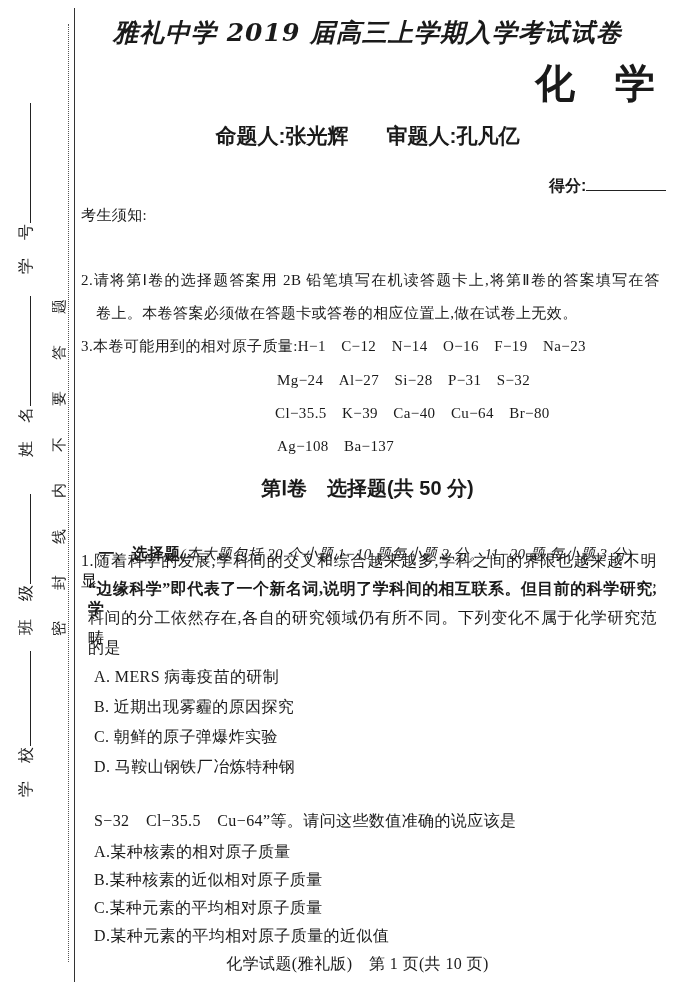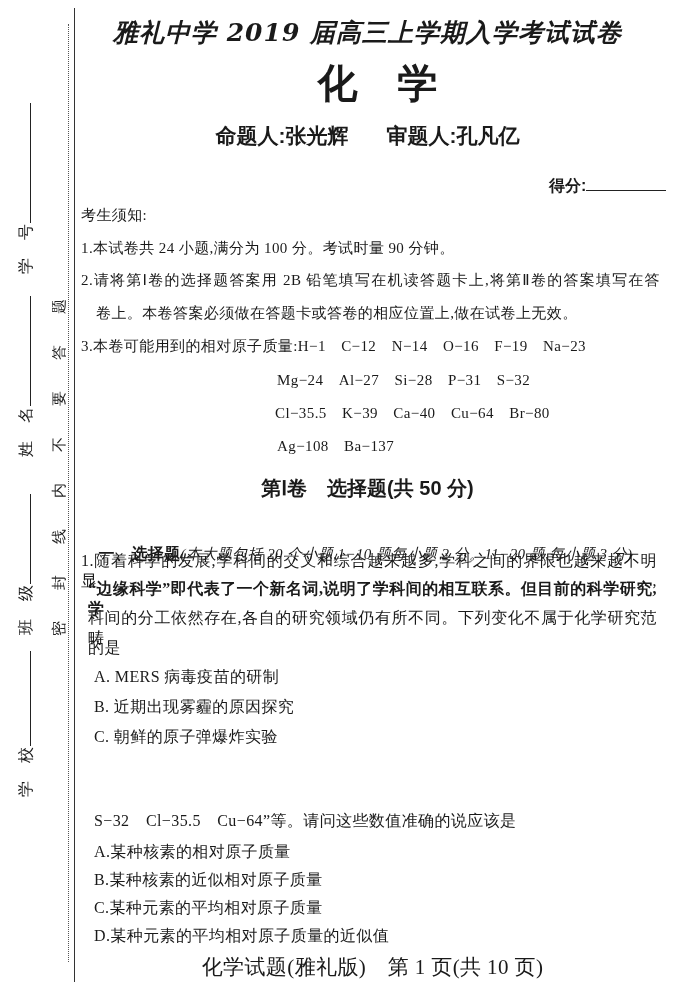--- a/index.html
+++ b/index.html
@@ -12,21 +12,21 @@
   .line { position:absolute; white-space:pre; font-size:16px; line-height:1.25; letter-spacing:0.4px; }
   .small { font-size:15px; }
   .just { white-space:normal; text-align:justify; text-align-last:justify; }
   .center { text-align:center; text-align-last:center; }
   .hei { font-family:"Liberation Sans", sans-serif; font-weight:bold; }
   .kai { font-style:italic; font-family:"Liberation Serif", serif; font-weight:normal; }
   
   .school-title { position:absolute; left:75px; top:16px; width:585px; text-align:center;
     font-size:25px; font-weight:bold; font-style:italic; letter-spacing:1px;
     font-family:"DejaVu Serif", serif; }
-  .subject { position:absolute; left:85px; top:56px; width:585px; text-align:center;
+  .subject { position:absolute; left:70px; top:56px; width:585px; text-align:right;
     font-size:40px; }
   .authors { position:absolute; left:75px; top:122px; width:585px;
     display:flex; justify-content:center; gap:38px; font-size:21px; }
   .score { position:absolute; left:549px; top:175px; font-size:16px; }
   .blank { display:inline-block; border-bottom:1px solid #222; height:15px; vertical-align:baseline; }
   
   .vfield { position:absolute; transform-origin:0 0; transform:rotate(-90deg);
     white-space:nowrap; font-size:16px; letter-spacing:1px; }
   .vfield .blank { height:15px; }
   .seal-text { position:absolute; left:50px; top:636px; transform-origin:0 0;
@@ -66,42 +66,42 @@
   <div class="subject hei">化　学</div>
   <div class="authors hei">
     <span>命题人:张光辉</span>
     <span>审题人:孔凡亿</span>
   </div>
   <div class="score hei">
     <span>得分:</span><span class="blank" style="width:80px;"></span>
   </div>
 
   <div class="line small" style="left:81px; top:206px;">考生须知:</div>
-  <div class="line small" style="left:81px; top:239px;">1.本试卷共 24 小题,满分为 100 分。考试时量 90 分钟。</div>
   <div class="line small just" style="left:81px; top:271px; width:579px;">2.请将第Ⅰ卷的选择题答案用 2B 铅笔填写在机读答题卡上,将第Ⅱ卷的答案填写在答</div>
   <div class="line small" style="left:96px; top:304px;">卷上。本卷答案必须做在答题卡或答卷的相应位置上,做在试卷上无效。</div>
   <div class="line small" style="left:81px; top:337px;">3.本卷可能用到的相对原子质量:H−1　C−12　N−14　O−16　F−19　Na−23</div>
   <div class="line small" style="left:277px; top:371px;">Mg−24　Al−27　Si−28　P−31　S−32</div>
   <div class="line small" style="left:275px; top:404px;">Cl−35.5　K−39　Ca−40　Cu−64　Br−80</div>
   <div class="line small" style="left:277px; top:437px;">Ag−108　Ba−137</div>
 
   <div class="sec-header hei">第Ⅰ卷　选择题(共 50 分)</div>
   <div class="line" style="left:81px; top:524px;">
     <span class="hei" style="font-size:16px;">一、选择题</span><span class="kai intro-rest">(本大题包括 20 个小题,1−10 题每小题 2 分。11−20 题,每小题 3 分)</span>
   </div>
 
   <div class="line just" style="left:81px; top:551px; width:576px;">1.随着科学的发展,学科间的交叉和综合越来越多,学科之间的界限也越来越不明显,</div>
   <div class="line just" style="left:88px; top:579px; width:569px;font-weight:bold;">“边缘科学”即代表了一个新名词,说明了学科间的相互联系。但目前的科学研究,学</div>
   <div class="line just" style="left:88px; top:608px; width:569px;">科间的分工依然存在,各自的研究领域仍有所不同。下列变化不属于化学研究范畴</div>
   <div class="line" style="left:88px; top:638px;">的是</div>
   <div class="line" style="left:94px; top:667px;">A. MERS 病毒疫苗的研制</div>
   <div class="line" style="left:94px; top:697px;">B. 近期出现雾霾的原因探究</div>
   <div class="line" style="left:94px; top:727px;">C. 朝鲜的原子弹爆炸实验</div>
+  <div class="line" style="left:94px; top:757px;">D. 马鞍山钢铁厂冶炼特种钢</div>
 
   <div class="line" style="left:94px; top:811px;">S−32　Cl−35.5　Cu−64”等。请问这些数值准确的说应该是</div>
   <div class="line" style="left:94px; top:842px;">A.某种核素的相对原子质量</div>
   <div class="line" style="left:94px; top:870px;">B.某种核素的近似相对原子质量</div>
   <div class="line" style="left:94px; top:898px;">C.某种元素的平均相对原子质量</div>
   <div class="line" style="left:94px; top:926px;">D.某种元素的平均相对原子质量的近似值</div>
 
-  <div class="line center" style="left:80px; top:954px; width:585px; font-size:21px;">化学试题(雅礼版)　第 1 页(共 10 页)</div>
+  <div class="line center" style="left:65px; top:954px; width:585px; font-size:16px;">化学试题(雅礼版)　第 1 页(共 10 页)</div>
 
 </div>
 
 </body></html>

